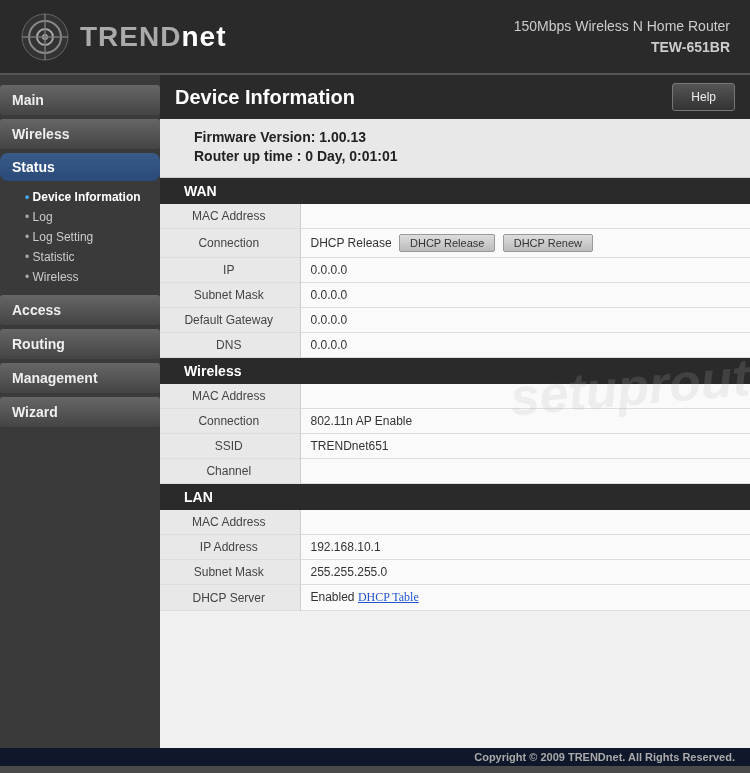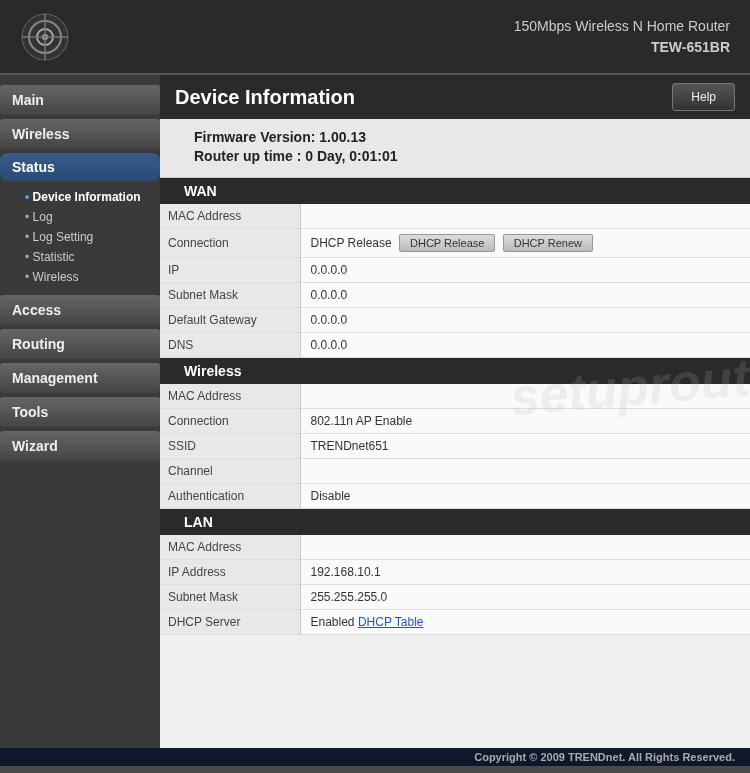--- a/index.html
+++ b/index.html
@@ -189,21 +189,21 @@
     }
     .data-table tr {
       border-bottom: 1px solid #ddd;
     }
     .data-table td {
       padding: 5px 8px;
       font-size: 12px;
     }
     .data-table td.label {
       width: 140px;
-      text-align: left;
+      text-align: center;
       color: #444;
       font-weight: normal;
       background: #e8e8e8;
       border-right: 1px solid #ccc;
       padding-right: 10px;
     }
     .data-table td.value {
       background: #fafafa;
       color: #333;
       padding-left: 10px;
@@ -218,20 +218,21 @@
       cursor: pointer;
       margin-left: 4px;
       border-radius: 2px;
       color: #333;
     }
 
     .dhcp-link {
       color: #2255cc;
       text-decoration: underline;
       cursor: pointer;
+      font-family: Liberation Serif, serif;
     }
 
     
     .footer {
       background: #0f172a;
       height: 18px;
       display: flex;
       align-items: center;
       justify-content: flex-end;
       padding: 0 15px;
@@ -262,20 +263,23 @@
 <div class="header">
   <div class="logo-area">
     <svg class="logo-icon" viewBox="0 0 50 50">
       <circle cx="25" cy="25" r="23" fill="#333" stroke="#666" stroke-width="1"></circle>
       <circle cx="25" cy="25" r="16" fill="none" stroke="#888" stroke-width="2"></circle>
       <circle cx="25" cy="25" r="8" fill="none" stroke="#aaa" stroke-width="2"></circle>
       <circle cx="25" cy="25" r="3" fill="#aaa"></circle>
       <line x1="2" y1="25" x2="48" y2="25" stroke="#777" stroke-width="1.5"></line>
       <line x1="25" y1="2" x2="25" y2="48" stroke="#777" stroke-width="1.5"></line>
     </svg>
+    <div class="logo-text">
+      <span class="trend">TREND</span><span class="net">net</span>
+    </div>
   </div>
   <div class="product-name">
     <span>150Mbps Wireless N Home Router</span>
     <span class="model">TEW-651BR</span>
   </div>
 </div>
 
 <div class="layout">
 
   <div class="sidebar">
@@ -290,21 +294,20 @@
         <a>Log</a>
         <a>Log Setting</a>
         <a>Statistic</a>
         <a>Wireless</a>
       </div>
     </div>
 
     <a class="sidebar-btn">Access</a>
     <a class="sidebar-btn">Routing</a>
     <a class="sidebar-btn">Management</a>
-    <a class="sidebar-btn">Tools</a>
     <a class="sidebar-btn">Wizard</a>
   </div>
 
   <div class="content">
     <div class="content-inner" style="position:relative;">
 
       <div class="watermark">setuprouter</div>
 
       <div class="page-header">
         <span class="page-title">Device Information</span>
@@ -362,24 +365,20 @@
           <td class="value">802.11n AP Enable</td>
         </tr>
         <tr>
           <td class="label">SSID</td>
           <td class="value">TRENDnet651</td>
         </tr>
         <tr>
           <td class="label">Channel</td>
           <td class="value"></td>
         </tr>
-        <tr>
-          <td class="label">Authentication</td>
-          <td class="value">Disable</td>
-        </tr>
       </tbody>
         </table>
 
       <div class="section-header">LAN</div>
       <table class="data-table">
         <tbody>
             <tr>
           <td class="label">MAC Address</td>
           <td class="value"></td>
         </tr>

